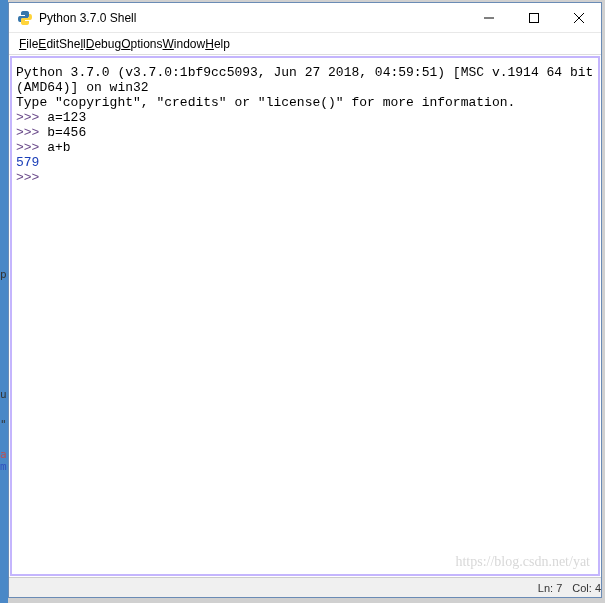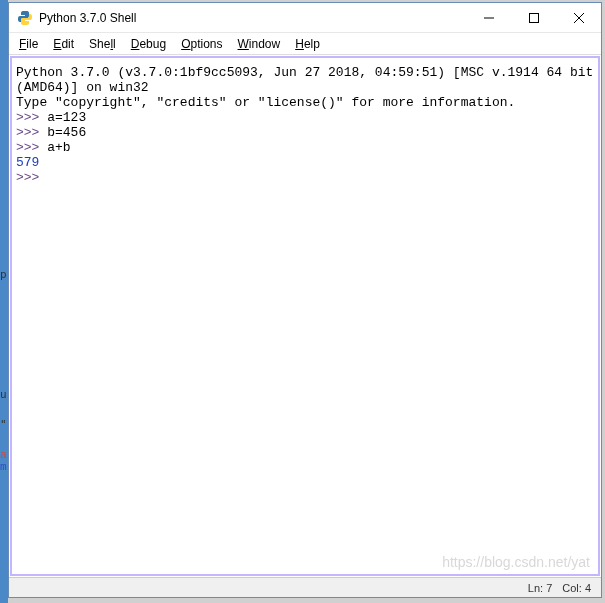--- a/index.html
+++ b/index.html
@@ -62,21 +62,21 @@
       justify-content: center;
       font-size: 13px;
       color: #000;
     }
     .menubar {
       height: 22px;
       background: #fff;
       display: flex;
       align-items: center;
       padding-left: 10px;
-      gap: 15px;
+      gap: 0;
       border-bottom: 1px solid #ddd;
     }
     .menu-item {
       font-size: 12px;
       color: #000;
       cursor: default;
     }
     .menu-item .ul { text-decoration: underline; }
     .content {
       flex: 1;
@@ -95,32 +95,31 @@
     }
     .prompt { color: #6a4a8a; }
     .output { color: #1b3fb8; }
     .statusbar {
       height: 20px;
       background: #f0f0f0;
       border-top: 1px solid #ccc;
       display: flex;
       justify-content: flex-end;
       align-items: center;
-      padding-right: 10px;
       font-size: 11px;
       color: #333;
       gap: 10px;
     }
     .watermark {
       position: absolute;
       right: 8px;
       bottom: 4px;
       font-size: 14px;
       color: #d8d8d8;
-      font-family: Liberation Sans, sans-serif;
+      font-family: Liberation Serif, serif;
       z-index: 0;
       margin-top: 16px;
     }
     .side-char {
       position: absolute;
       left: 0;
       font-size: 11px;
       font-family: monospace;
       color: #333;
       z-index: 0;

